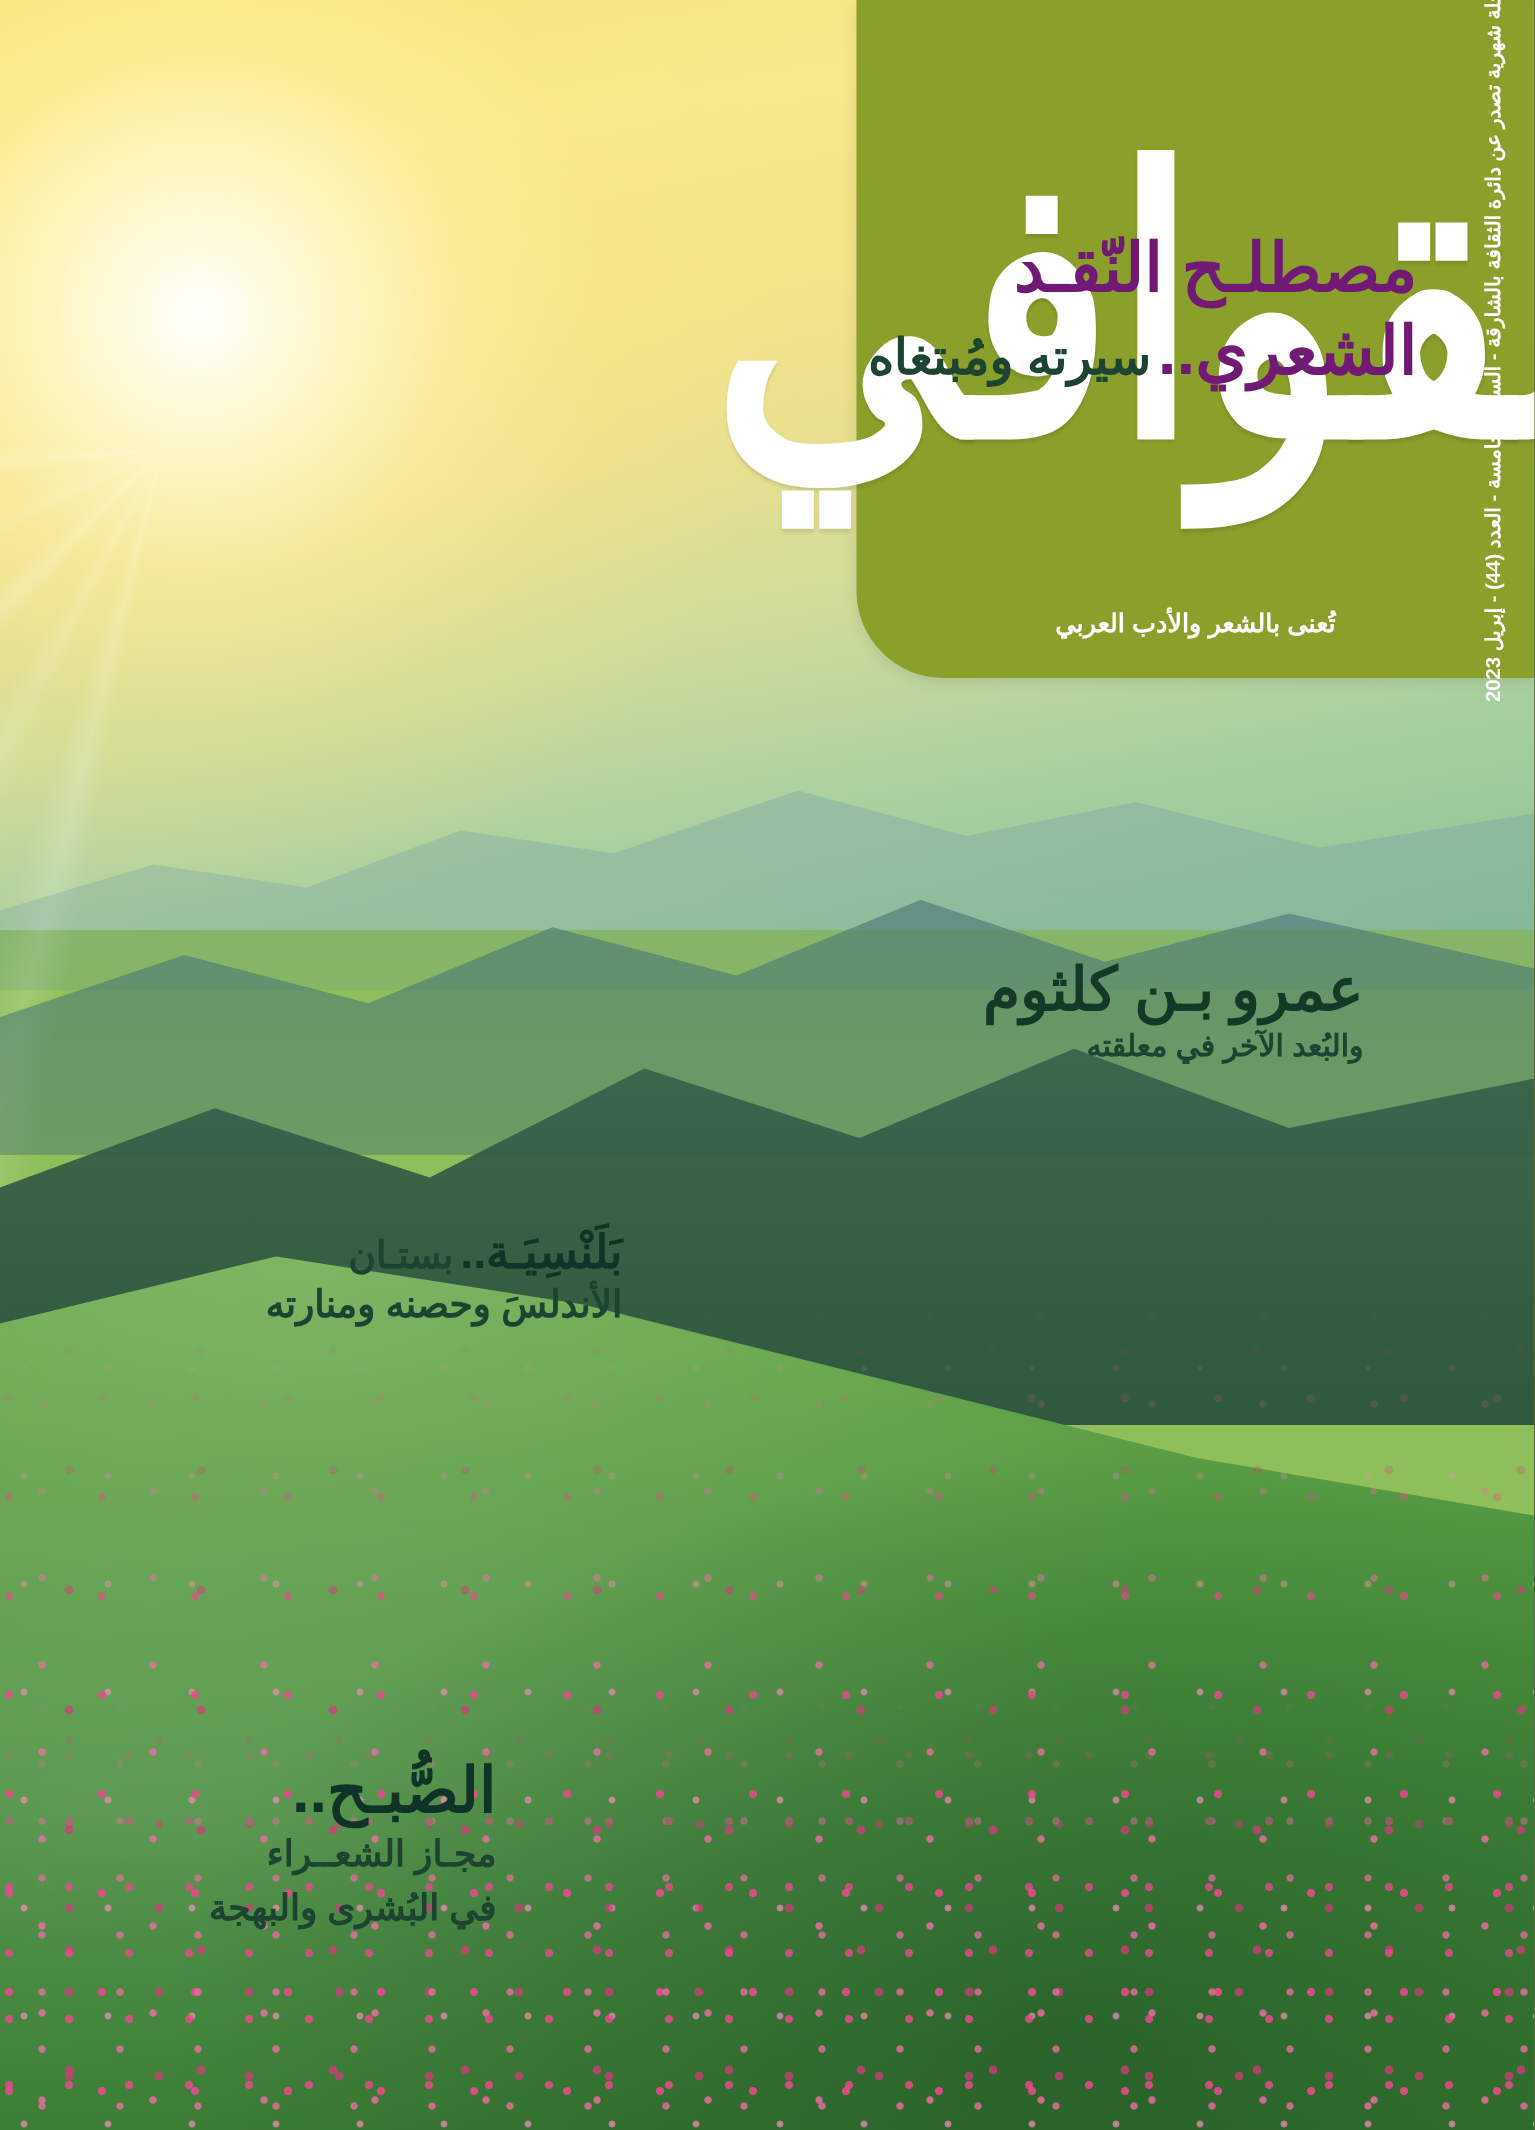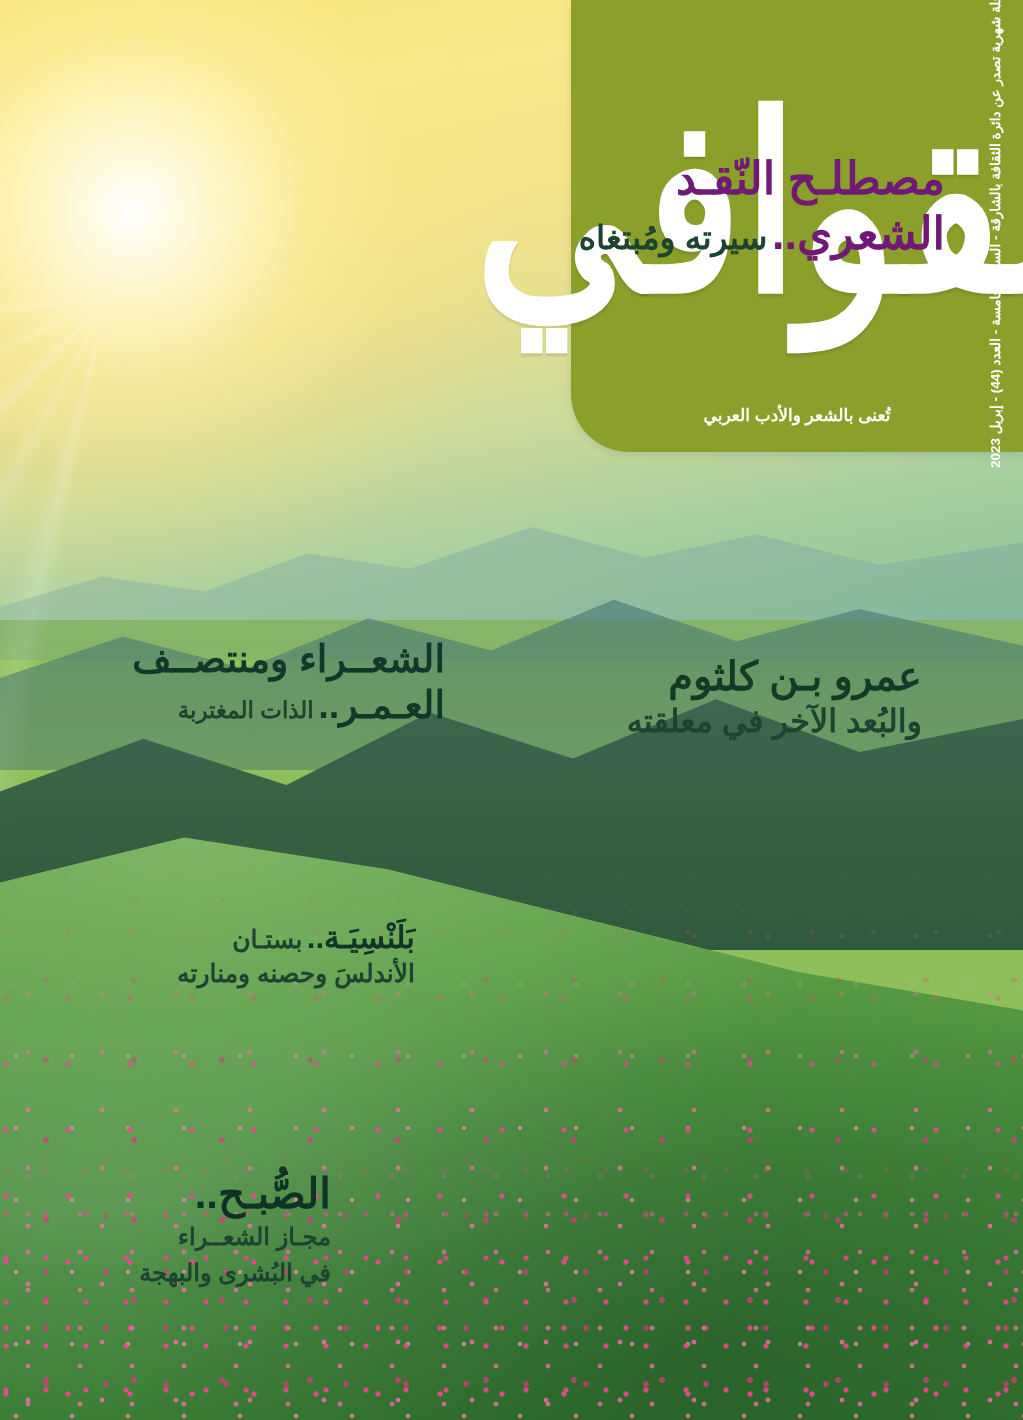--- a/index.html
+++ b/index.html
@@ -197,29 +197,29 @@
   }
   .hl-inline {
     display: inline;
   }
 
   
   #hl-naqd { top: 152px; right: 78px; width: 440px; }
   #hl-naqd .hl-main { font-size: 45px; color: #701a75; }
   #hl-naqd .hl-sub { font-size: 33px; }
 
-  #hl-amr { top: 636px; right: 101px; width: 520px; margin-top: 16px; }
+  #hl-amr { top: 636px; right: 114px; width: 520px; }
   #hl-amr .hl-main { font-size: 40px; color: #143a27; }
-  #hl-amr .hl-sub { font-size: 32px; }
+  #hl-amr .hl-sub { font-size: 20px; }
 
   #hl-shuara { top: 636px; right: 578px; width: 366px; }
   #hl-shuara .hl-main { font-size: 38px; color: #12382a; }
   #hl-shuara .hl-sub { font-size: 23px; }
 
-  #hl-balansiya { top: 919px; right: 608px; width: 336px; }
+  #hl-balansiya { top: 816px; right: 608px; width: 336px; }
   #hl-balansiya .hl-main { font-size: 31px; color: #113428; }
   #hl-balansiya .hl-sub { font-size: 25px; }
 
   #hl-subh { top: 1168px; right: 692px; width: 252px; }
   #hl-subh .hl-main { font-size: 42px; color: #0f3326; }
   #hl-subh .hl-sub { font-size: 24px; line-height: 1.5; }
 </style>
 </head>
 <body>
 
@@ -249,27 +249,20 @@
       <span class="hl-main hl-inline">الشعري..</span>
       <span class="hl-sub hl-inline">سيرته ومُبتغاه</span>
     </div>
   </div>
 
   <div class="headline" id="hl-amr">
     <div class="hl-main hl-line">عمرو بـن كلثوم</div>
     <div class="hl-sub hl-line">والبُعد الآخر في معلقته</div>
   </div>
 
-  <div class="headline" id="hl-shuara">
-    <div class="hl-main hl-line">الشعــراء ومنتصــف</div>
-    <div class="hl-line">
-      <span class="hl-main hl-inline">العـمـر..</span>
-      <span class="hl-sub hl-inline">الذات المغتربة</span>
-    </div>
-  </div>
 
   <div class="headline" id="hl-balansiya">
     <div class="hl-line">
       <span class="hl-main hl-inline">بَلَنْسِيَـة..</span>
       <span class="hl-sub hl-inline">بستـان</span>
     </div>
     <div class="hl-sub hl-line">الأندلسَ وحصنه ومنارته</div>
   </div>
 
   <div class="headline" id="hl-subh">

